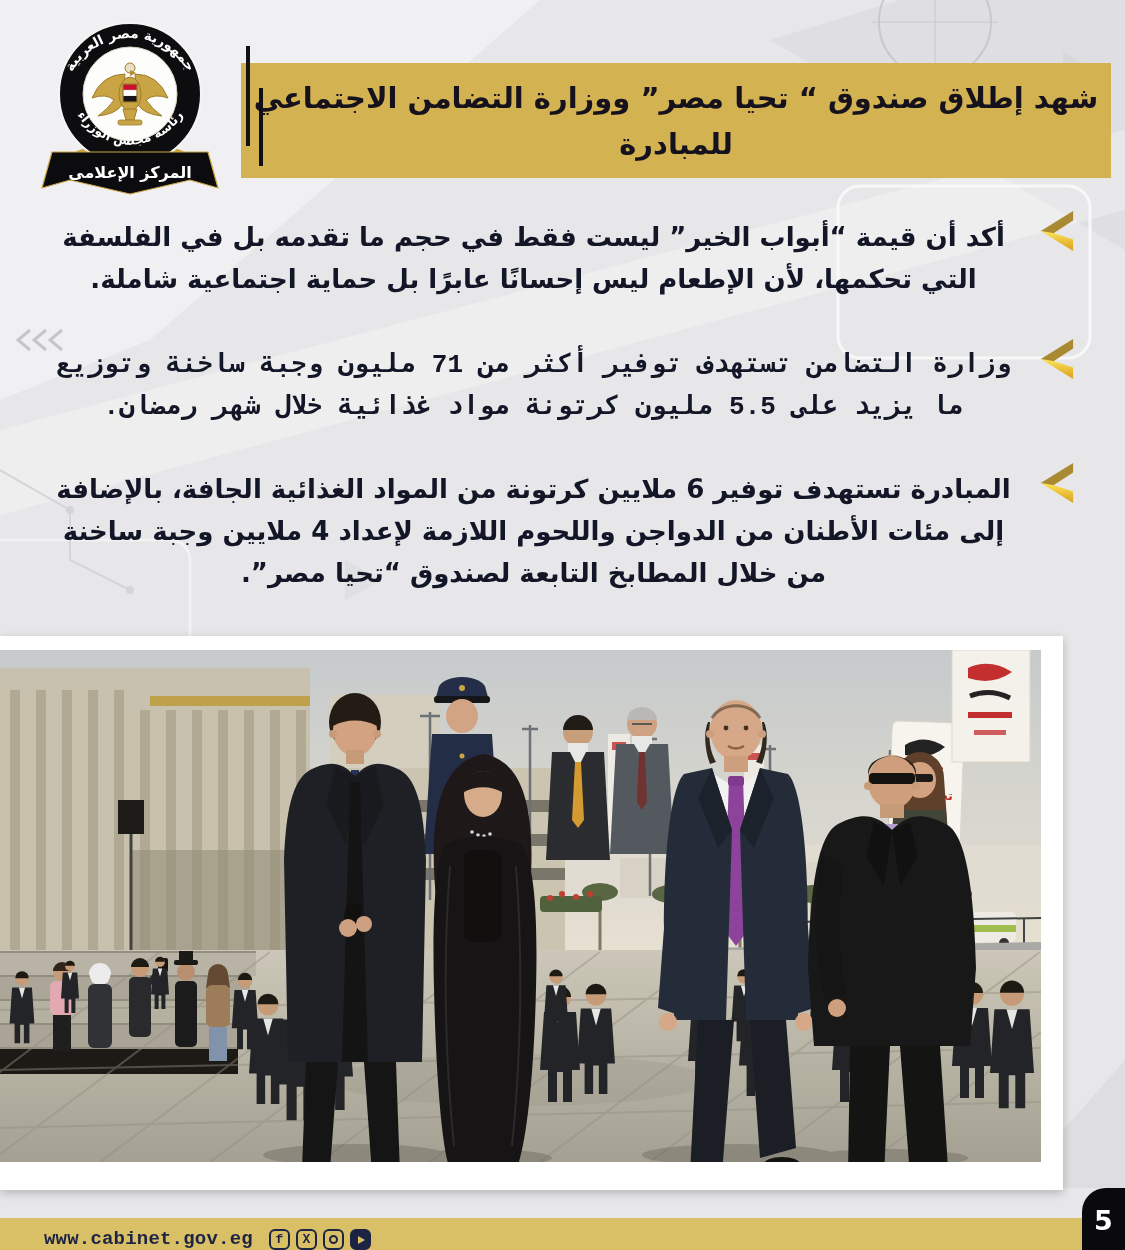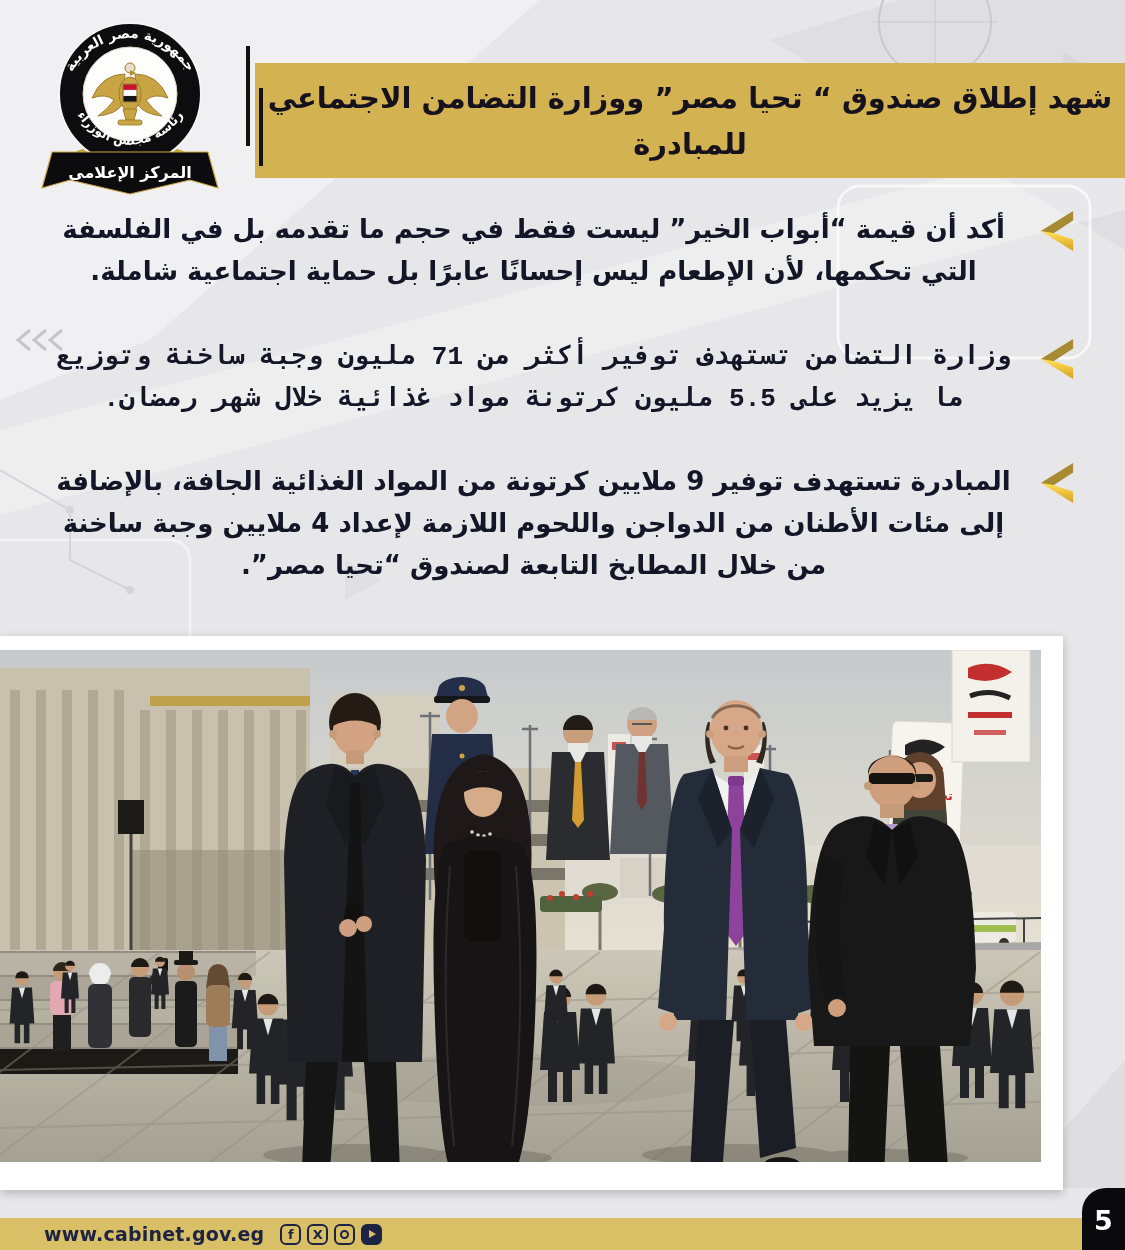--- a/index.html
+++ b/index.html
@@ -10,49 +10,49 @@
   }
   .abs{position:absolute;}
   
   #decor{left:0;top:0;width:1125px;height:1250px;z-index:0;}
   
   #logo{left:26px;top:12px;width:208px;height:192px;z-index:3;}
   .vline{background:#101015;width:4px;z-index:3;}
   #vline1{left:246px;top:46px;height:100px;}
   #vline2{left:259px;top:88px;height:78px;}
   #headline-band{
-    left:255px;top:63px;width:870px;height:115px;
+    left:241px;top:63px;width:870px;height:115px;
     background:#d3b252;z-index:2;
     display:flex;flex-direction:column;justify-content:center;
     direction:rtl;text-align:center;
   }
   .headline-line{
     font-size:29px;font-weight:700;color:#16121d;line-height:46px;
     letter-spacing:0;
   }
   
   .bullet{left:42px;right:50px;direction:rtl;z-index:2;}
   #bullet1{top:208px;}
   #bullet2{top:336px;font-family:Liberation Mono, monospace;}
   #bullet3{top:460px;}
   .bullet .chevron{position:absolute;right:0px;top:2px;width:38px;height:42px;}
   .bullet p{
-    margin:0;padding-right:50px;text-align:center;
+    margin:8px;padding-right:50px;text-align:center;
     font-size:26px;font-weight:700;color:#121627;line-height:42px;
   }
   
   #photo-frame{
     left:0;top:636px;width:1063px;height:554px;background:#ffffff;
     box-shadow:0 3px 9px rgba(0,0,0,.22);z-index:2;
   }
   #photo-frame svg{position:absolute;left:0;top:14px;}
   
   #footer-bar{
     left:0;top:1218px;width:1125px;height:32px;background:#d9bf66;z-index:2;
-    display:flex;align-items:center;
+    display:flex;align-items:flex-end;font-family:Liberation Mono, monospace;
   }
   #site-url{
     margin-left:44px;font-size:19px;font-weight:700;color:#1d2443;
     direction:ltr;letter-spacing:.2px;
   }
   #social-icons{display:flex;align-items:center;margin-left:16px;gap:6px;}
   .sicon{
     width:21px;height:21px;border:2px solid #1d2443;border-radius:6px;
     box-sizing:border-box;display:flex;align-items:center;justify-content:center;
     color:#1d2443;font-weight:700;font-size:13px;line-height:1;
@@ -151,21 +151,21 @@
     <path d="M38,1 L4,22 L15,26 L38,11 Z" fill="#a98a33"></path>
     <path d="M4,22 L38,43 L38,31 L17,24 Z" fill="url(#gld)"></path>
   </svg>
   <p>وزارة التضامن تستهدف توفير أكثر من 71 مليون وجبة ساخنة وتوزيع ما يزيد على 5.5 مليون كرتونة مواد غذائية خلال شهر رمضان.</p>
 </div>
 <div id="bullet3" class="abs bullet">
   <svg class="chevron" viewBox="0 0 40 44">
     <path d="M38,1 L4,22 L15,26 L38,11 Z" fill="#a98a33"></path>
     <path d="M4,22 L38,43 L38,31 L17,24 Z" fill="url(#gld)"></path>
   </svg>
-  <p>المبادرة تستهدف توفير 9 ملايين كرتونة من المواد الغذائية الجافة، بالإضافة إلى مئات الأطنان من الدواجن واللحوم اللازمة لإعداد 4 ملايين وجبة ساخنة من خلال المطابخ التابعة لصندوق “تحيا مصر”.</p>
+  <p>المبادرة تستهدف توفير 6 ملايين كرتونة من المواد الغذائية الجافة، بالإضافة إلى مئات الأطنان من الدواجن واللحوم اللازمة لإعداد 4 ملايين وجبة ساخنة من خلال المطابخ التابعة لصندوق “تحيا مصر”.</p>
 </div>
 
 <div id="photo-frame" class="abs">
 <svg width="1041" height="512" viewBox="0 0 1041 512">
   <defs>
     <linearGradient id="sky" x1="0" y1="0" x2="0" y2="1">
       <stop offset="0" stop-color="#c7ccd1"></stop>
           <stop offset="0.8" stop-color="#e4e0d4"></stop>
           <stop offset="1" stop-color="#ece7d9"></stop>
     </linearGradient>

